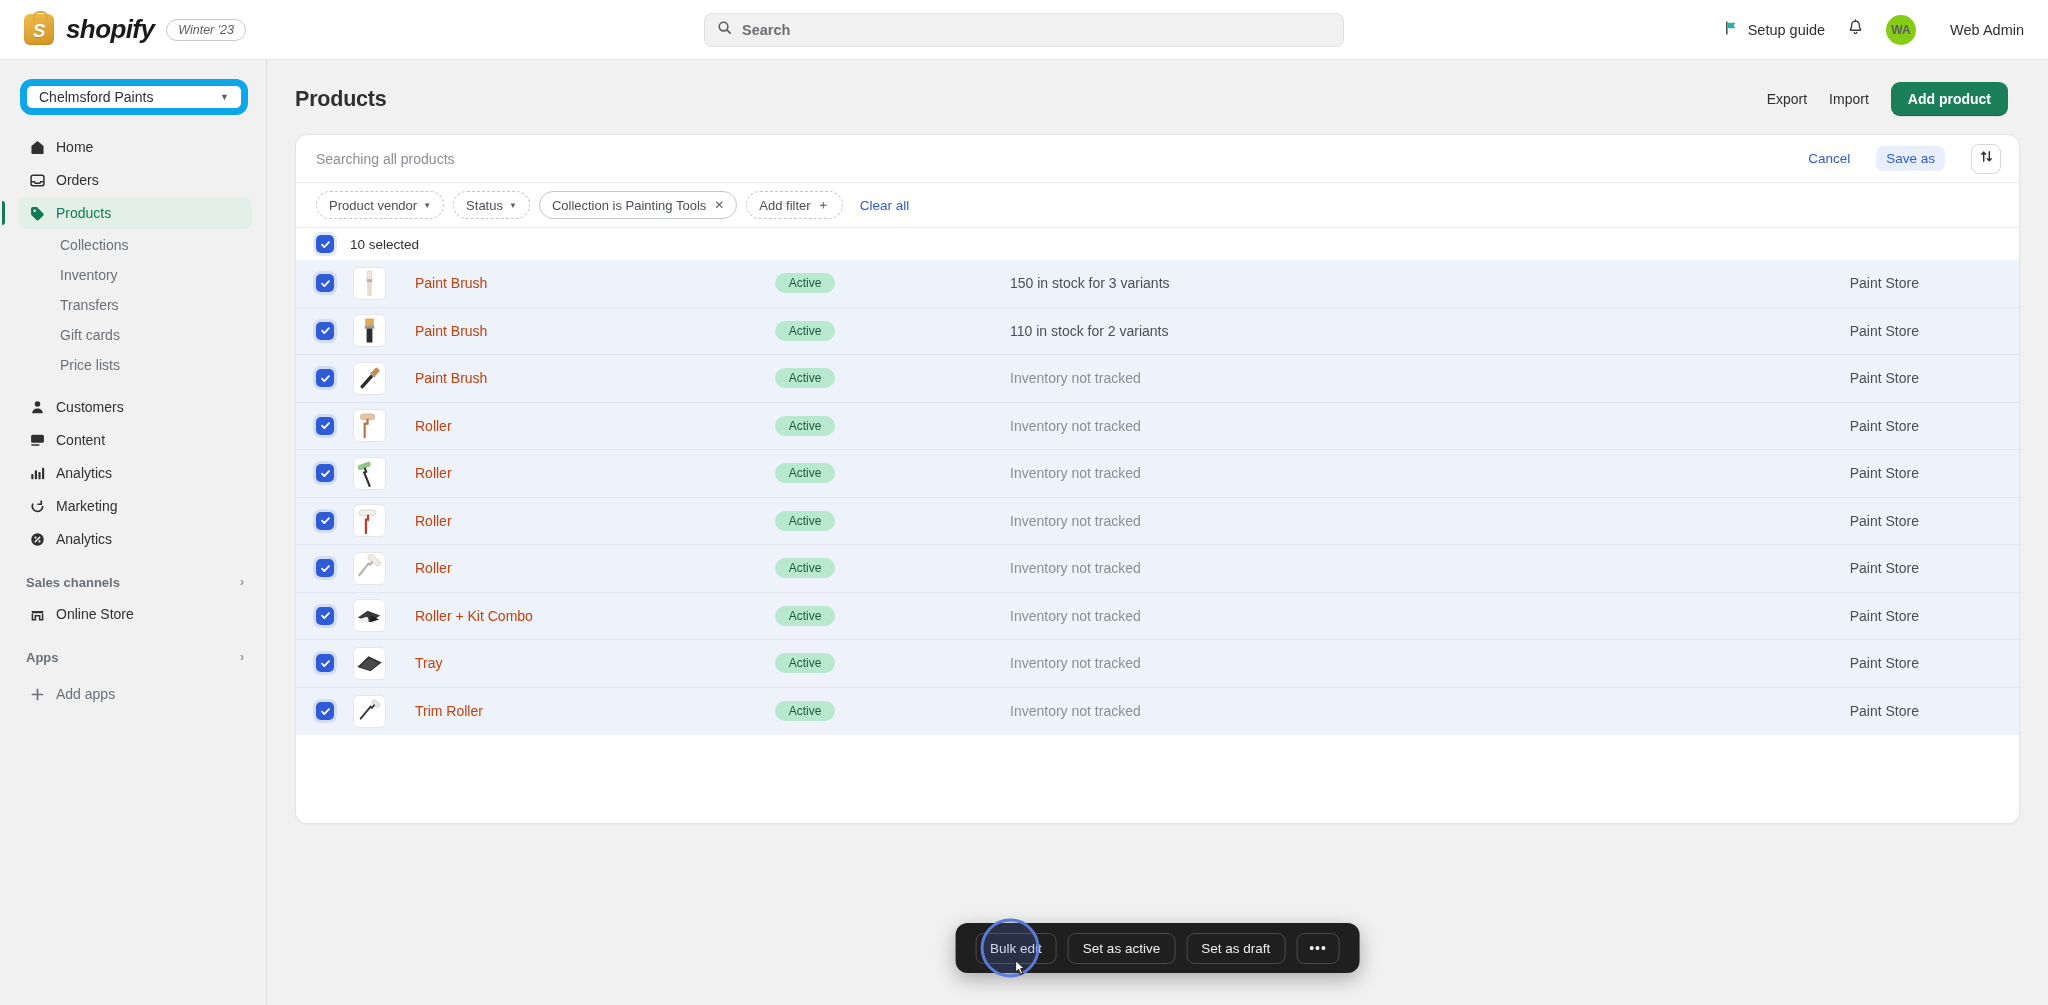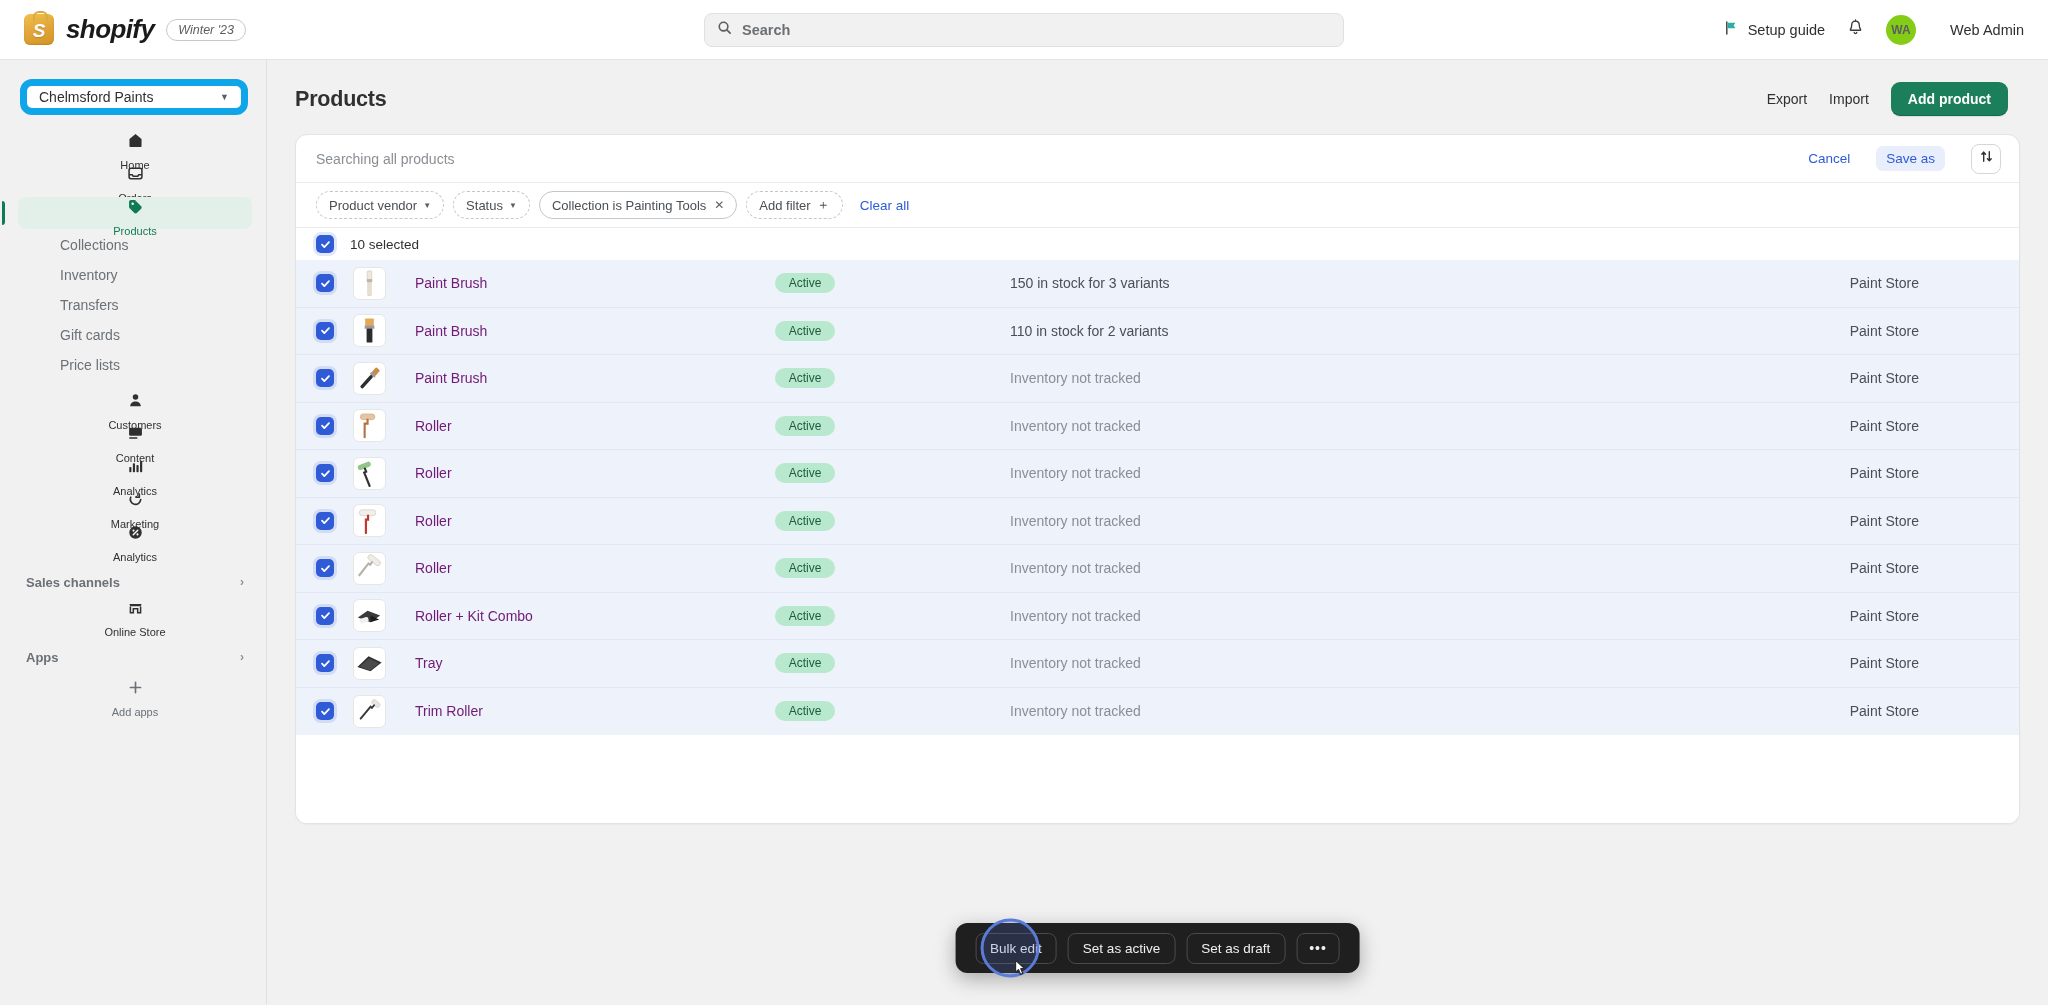--- a/index.html
+++ b/index.html
@@ -65,21 +65,21 @@
   }
   .store-select {
     height: 36px; background: #fff; border: 7px solid #0ea5e9; border-radius: 12px;
     display: flex; align-items: center; padding: 0 12px; margin: 7px 6px 16px 4px;
     font-size: 14px; color: #303030; cursor: pointer;
   }
   .store-select .caret { margin-left: auto; font-size: 9px; color: #5c5f62; }
   .nav-item {
     display: flex; align-items: center; gap: 10px;
     height: 32px; padding: 0 10px; border-radius: 8px; margin: 1px 2px;
-    font-size: 11px; color: #303030; cursor: pointer; flex-direction: column;
+    font-size: 14px; color: #303030; cursor: pointer;
   }
   .nav-item.active { background: #e3f0ea; color: #0f7a54; font-weight: 500; position: relative; }
   .nav-item.active::before {
     content:""; position:absolute; left:-16px; top:4px; width:3px; height:24px;
     background:#0f7a54; border-radius: 0 3px 3px 0;
   }
   .nav-sub {
     height: 30px; padding-left: 42px; display:flex; align-items:center;
     font-size: 14px; color: #6b7177; cursor: pointer; border-radius: 8px; margin: 0 2px;
   }
@@ -156,21 +156,21 @@
     height: 47.5px; display:flex; align-items:center;
     background: #eef2fb; border-bottom: 1px solid #e2e7f3; padding-left: 20px;
   }
   .prow:last-child { border-bottom: none; }
   .thumb {
     width: 33px; height: 33px; border-radius: 6px; background:#fff;
     border: 1px solid #e6e6e6; margin-left: 19px; flex:0 0 33px;
     display:flex; align-items:center; justify-content:center; overflow:hidden;
   }
   .thumb svg { display:block; }
-  .p-name { margin-left: 29px; width: 360px; flex:0 0 360px; font-size: 14px; color: #701a75; }
+  .p-name { margin-left: 29px; width: 360px; flex:0 0 360px; font-size: 14px; color: #c2410c; }
   .badge {
     background: #b8e8cd; color: #1f5c3d; font-size: 12px; border-radius: 11px;
     padding: 3px 11px; width: 60px; text-align:center; flex: 0 0 60px;
   }
   .badge-cell { width: 235px; flex:0 0 235px; display:flex; }
   .p-inv { width: 600px; flex: 0 0 600px; font-size: 14px; color: #4a4f54; }
   .p-inv.muted { color: #8a8f94; }
   .p-vendor { font-size: 14px; color: #4a4f54; margin-left: auto; padding-right: 100px; }
 
   

